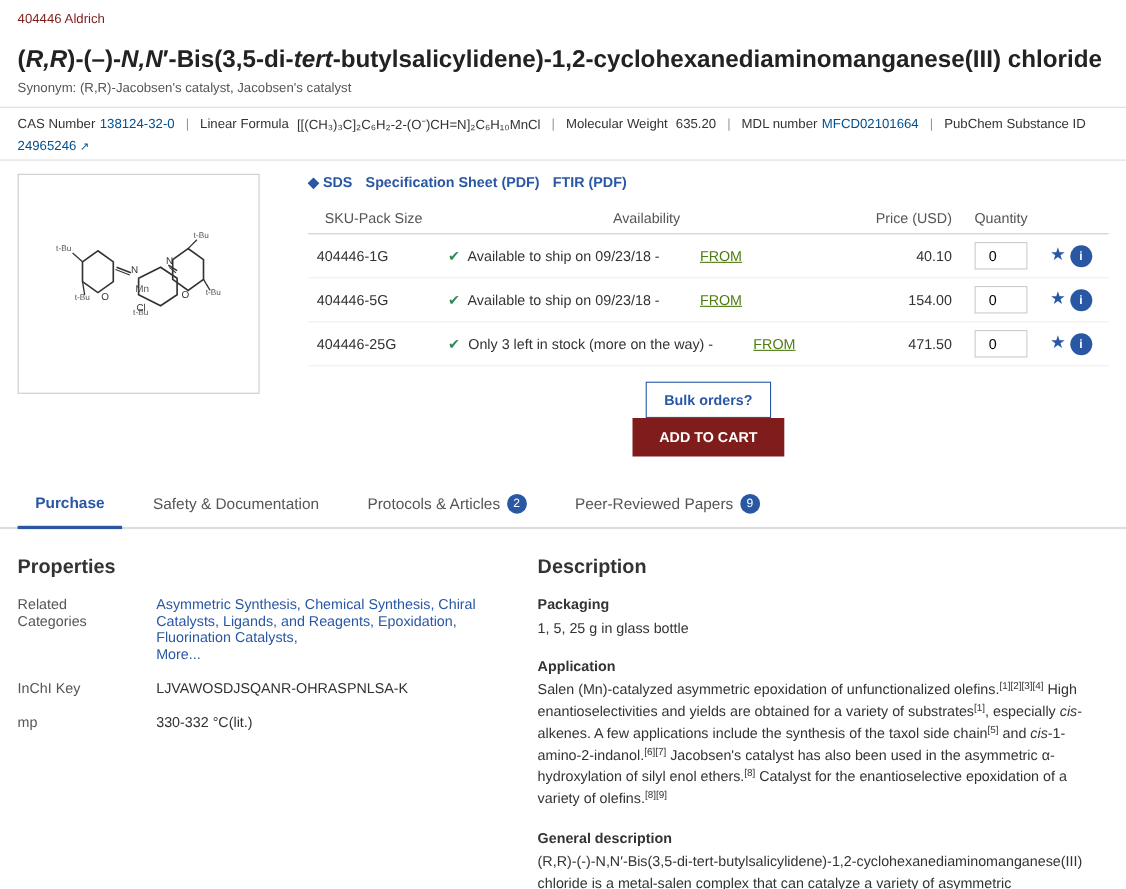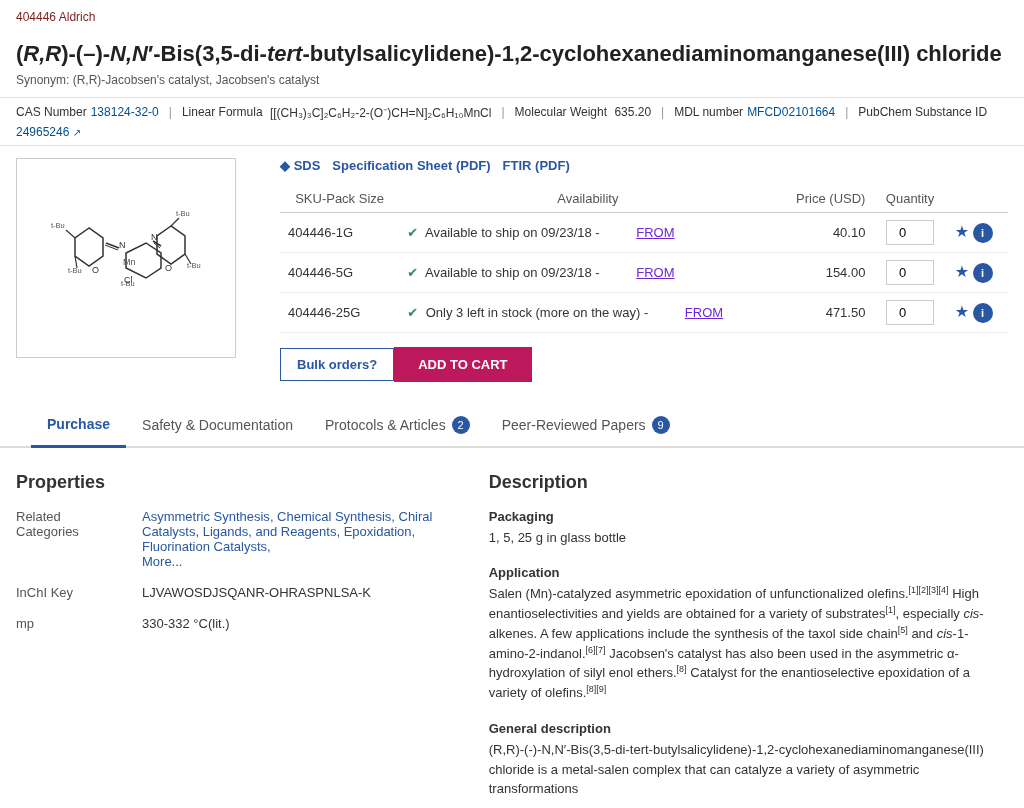--- a/index.html
+++ b/index.html
@@ -35,52 +35,53 @@
     .sku-table { width: 100%; border-collapse: collapse; font-size: 13px; }
     .sku-table th { 
       text-align: center; padding: 6px 8px; 
       border-bottom: 1px solid #ccc; color: #555; font-weight: normal;
     }
     .sku-table td { padding: 7px 8px; border-bottom: 1px solid #eee; vertical-align: middle; }
     .sku-table .price-col { text-align: right; }
     .sku-table .qty-col { text-align: center; }
     
     .avail-icon { color: #2e8b57; margin-right: 4px; }
-    .avail-link { color: #6d28d9; padding-left: 33px; }
+    .avail-link { color: #4d7c0f; padding-left: 33px; }
     
     .qty-input { 
       width: 48px; text-align: center; border: 1px solid #ccc; 
       padding: 4px; font-size: 13px;
     }
     
     .star-btn { 
       background: none; border: none; cursor: pointer; color: #2957a4; font-size: 16px;
     }
     .info-btn {
       width: 20px; height: 20px; border-radius: 50%; background: #2957a4; color: #fff;
       border: none; cursor: pointer; font-size: 11px; font-weight: bold;
       display: inline-flex; align-items: center; justify-content: center;
     }
     
     .actions-row { 
       display: flex; justify-content: flex-start; align-items: center; 
       margin-top: 14px;
+      flex-direction: column;
     }
     .bulk-btn {
       background: #fff; border: 1px solid #2957a4; color: #2957a4;
       padding: 8px 16px; cursor: pointer; font-size: 13px; font-weight: 600;
     }
     .add-to-cart-btn {
-      background: #be185d; color: #fff; border: none;
+      background: #7f1d1d; color: #fff; border: none;
       padding: 10px 24px; cursor: pointer; font-size: 13px; font-weight: bold;
     }
     
     .tabs-section { 
-      border-bottom: 2px solid #ddd; padding: 0 31px; margin-top: 10px;
-      display: flex; gap: 0;
+      border-bottom: 2px solid #ddd; padding: 0 16px; margin-top: 10px;
+      display: flex; gap: 12px;
     }
     .tab-item {
       padding: 12px 16px; cursor: pointer; font-size: 14px; color: #555;
       position: relative; white-space: nowrap; display: flex; align-items: center; gap: 6px;
     }
     .tab-item.active { 
       color: #2957a4; font-weight: 600;
       border-bottom: 3px solid #2957a4; margin-bottom: -2px;
     }
     .tab-badge {

